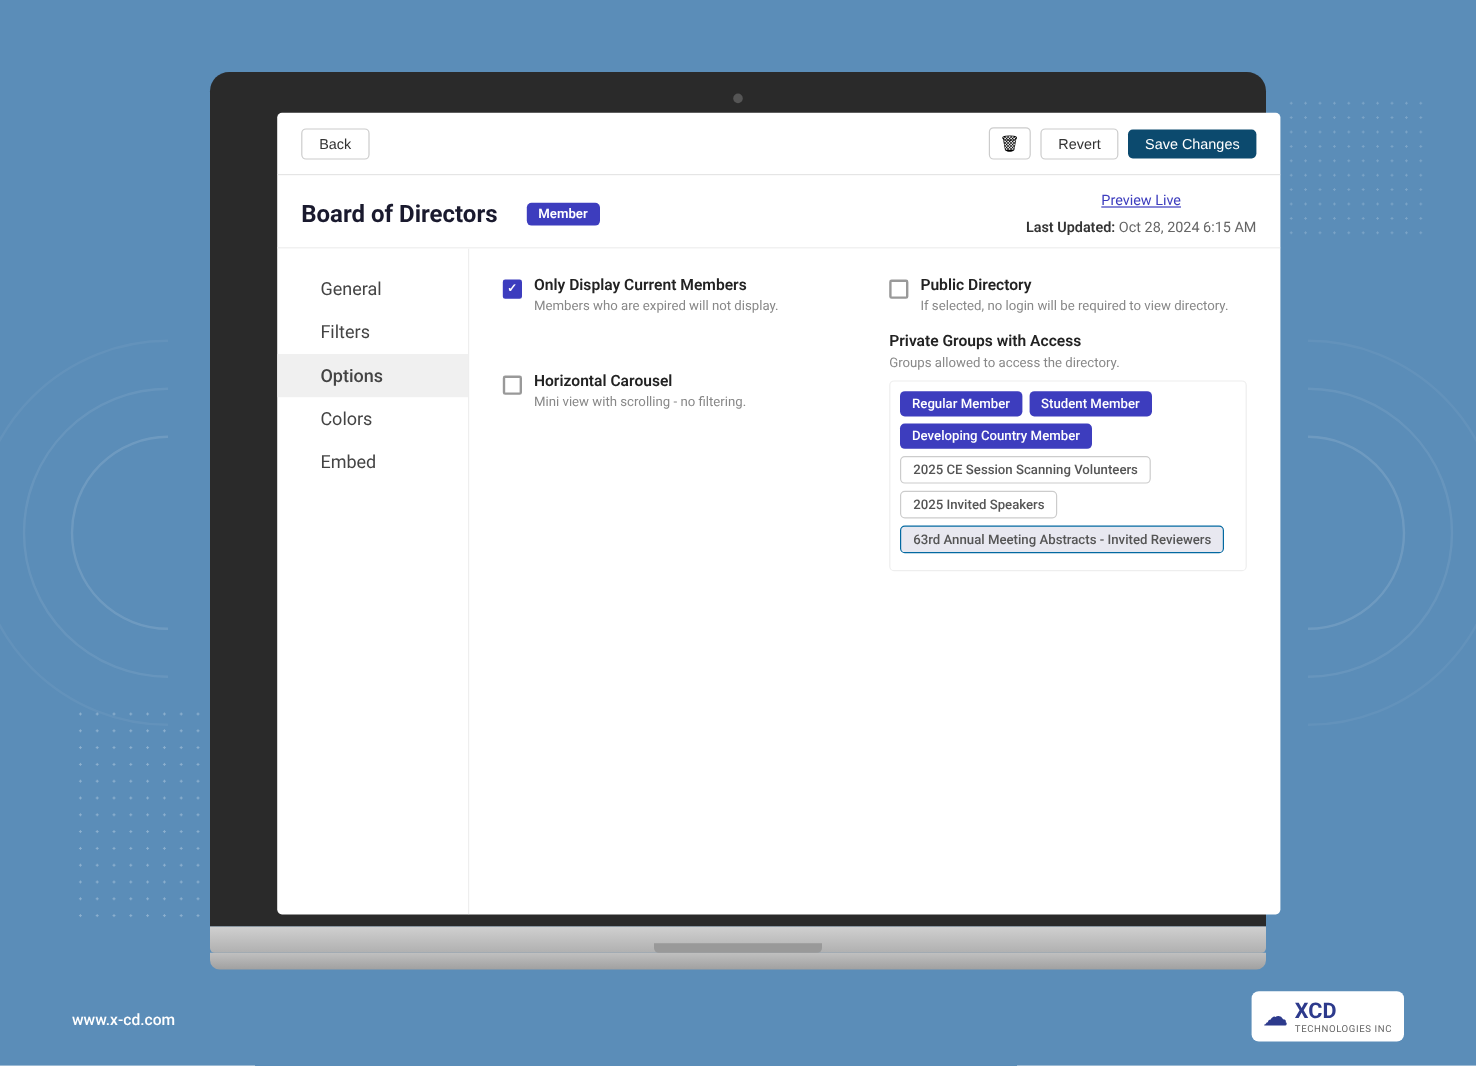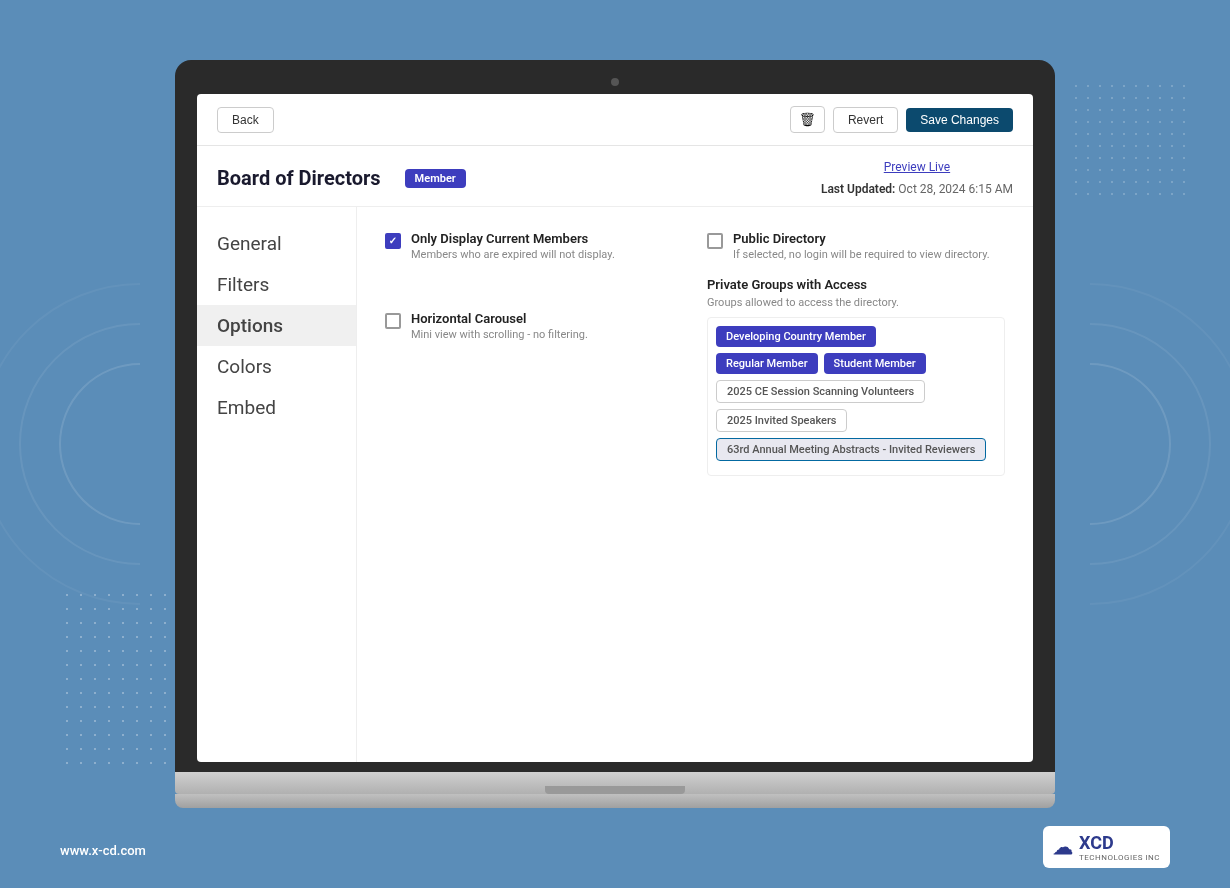--- a/index.html
+++ b/index.html
@@ -100,20 +100,21 @@
       background: #555;
       border-radius: 50%;
       margin: 0 auto 8px;
     }
     .laptop-screen {
       background: white;
       border-radius: 4px;
       overflow: hidden;
       width: 100%;
       height: 668px;
+      margin-left: 34px;
     }
     .laptop-base {
       background: linear-gradient(180deg, #d0d0d0 0%, #b0b0b0 100%);
       height: 22px;
       border-radius: 0 0 4px 4px;
       position: relative;
     }
     .laptop-base::after {
       content: '';
       position: absolute;
@@ -244,22 +245,22 @@
     }
 
     
     .sidebar {
       width: 160px;
       border-right: 1px solid #eee;
       padding: 16px 0;
       flex-shrink: 0;
     }
     .sidebar-item {
-      padding: 9px 20px;
-      font-size: 19px;
+      padding: 9px 36px;
+      font-size: 15px;
       color: #444;
       cursor: pointer;
       border-radius: 0;
     }
     .sidebar-item.active {
       background: #f0f0f0;
       font-weight: 500;
     }
 
     
@@ -509,25 +510,25 @@
                     <div class="checkbox-label">Public Directory</div>
                     <div class="checkbox-desc">If selected, no login will be required to view directory.</div>
                   </div>
                 </div>
 
                 <div>
                   <div class="section-title">Private Groups with Access</div>
                   <div class="section-desc">Groups allowed to access the directory.</div>
                   <div class="groups-scroll">
                     <div class="groups-row">
-                      <span class="tag tag-purple">Developing Country Member</span>
+                      <span class="tag tag-purple">Regular Member</span>
+                      <span class="tag tag-purple">Student Member</span>
                     </div>
                     <div class="groups-row">
-                      <span class="tag tag-purple">Regular Member</span>
-                      <span class="tag tag-purple">Student Member</span>
+                      <span class="tag tag-purple">Developing Country Member</span>
                     </div>
                     <div class="groups-row">
                       <span class="tag tag-outline">2025 CE Session Scanning Volunteers</span>
                     </div>
                     <div class="groups-row">
                       <span class="tag tag-outline">2025 Invited Speakers</span>
                     </div>
                     <div class="groups-row">
                       <span class="tag tag-highlight">63rd Annual Meeting Abstracts - Invited Reviewers</span>
                     </div>

